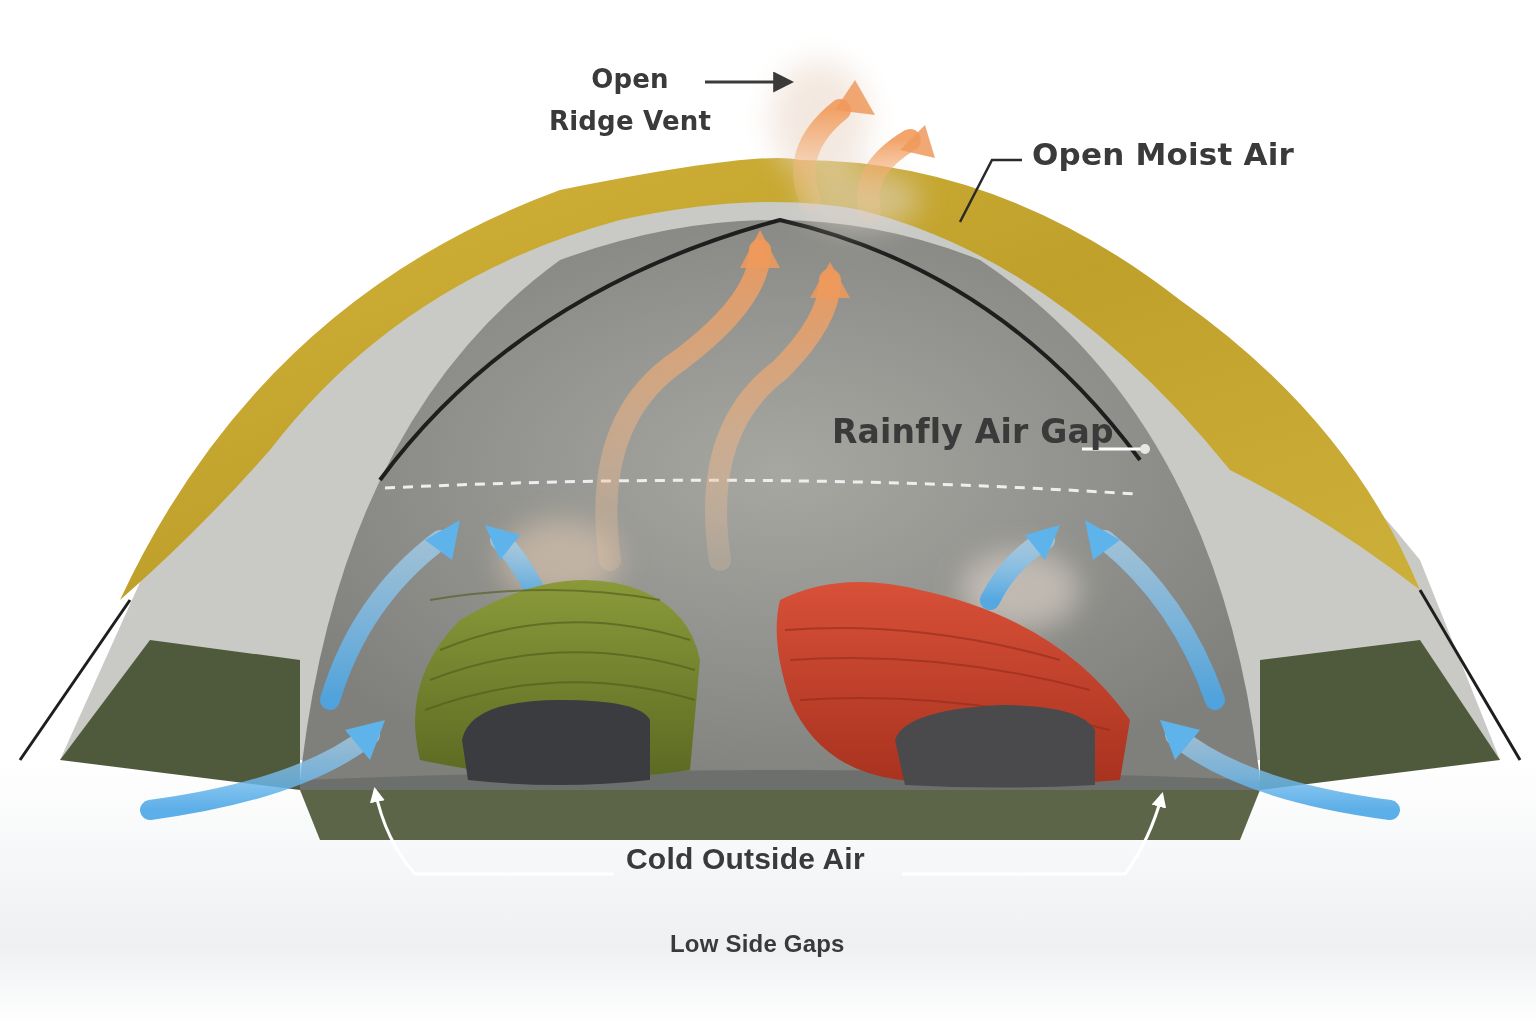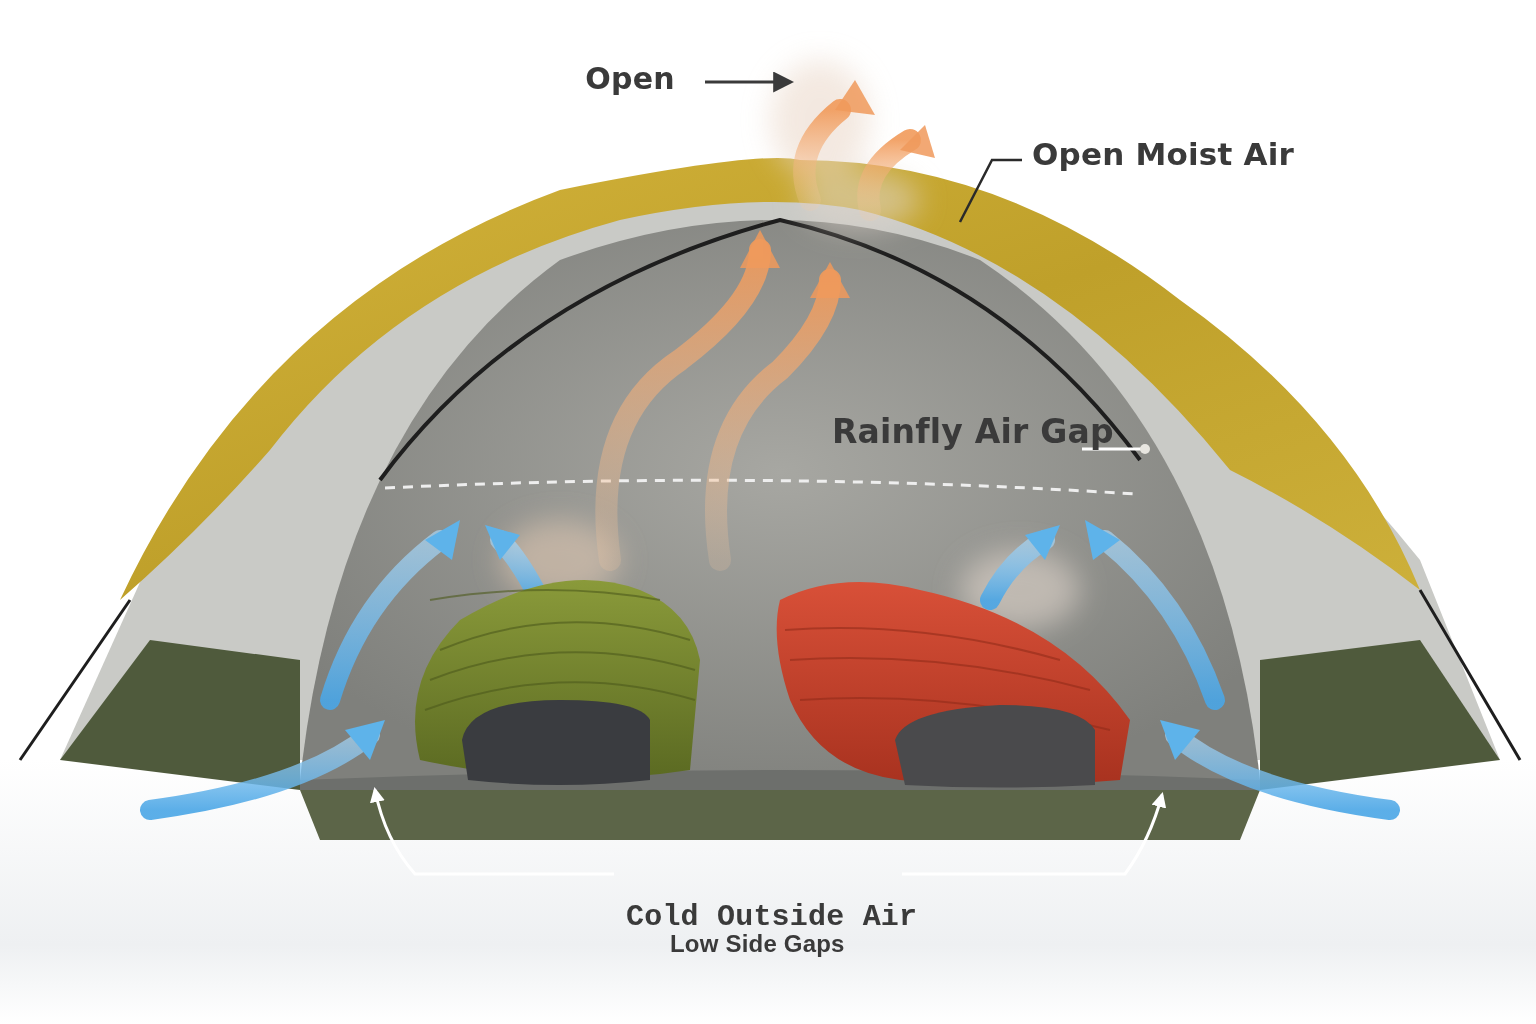--- a/index.html
+++ b/index.html
@@ -1,22 +1,22 @@
 <!DOCTYPE html>
 <html><head>
 <meta charset="utf-8">
 <style>
   html, body { margin: 0; padding: 0; }
   body { width: 1536px; height: 1024px; overflow: hidden; background: #ffffff; position: relative; font-family: "DejaVu Sans", sans-serif; }
   #scene { position: absolute; left: 0; top: 0; width: 1536px; height: 1024px; }
   .label { position: absolute; color: #3a3a3a; font-weight: bold; font-family: "DejaVu Sans", sans-serif; white-space: nowrap; letter-spacing: 0.2px; }
-  .lbl-vent { left: 540px; top: 58px; font-size: 30px; line-height: 42px; text-align: center; width: 180px; }
+  .lbl-vent { left: 540px; top: 58px; font-size: 26px; line-height: 42px; text-align: center; width: 180px; }
   .lbl-warm { left: 1032px; top: 136px; font-size: 31px; }
   .lbl-gap  { left: 832px; top: 412px; font-size: 33px; }
-  .lbl-cold { left: 626px; top: 900px; font-size: 30px; font-family: Liberation Mono, monospace; }
+  .lbl-cold { left: 626px; top: 842px; font-size: 30px; font-family: Liberation Sans, sans-serif; }
   .lbl-low  { left: 670px; top: 930px; font-size: 24px; font-family: "Liberation Sans", sans-serif; }
 </style>
 </head>
 <body>
 
 <svg id="scene" viewBox="0 0 1536 1024" xmlns="http://www.w3.org/2000/svg">
   <defs>
     <linearGradient id="ground" x1="0" y1="0" x2="0" y2="1">
       <stop offset="0" stop-color="#ffffff"></stop>
       <stop offset="0.7" stop-color="#eef0f2"></stop>
@@ -146,17 +146,18 @@
   <path d="M614,874 L415,874 Q385,840 375,790" fill="none" stroke="#ffffff" stroke-width="3" marker-end="url(#arrowWhite)"></path>
   <path d="M902,874 L1125,874 Q1150,840 1162,795" fill="none" stroke="#ffffff" stroke-width="3" marker-end="url(#arrowWhite)"></path>
 
   <line x1="705" y1="82" x2="790" y2="82" stroke="#3a3a3a" stroke-width="3" marker-end="url(#arrowDark)"></line>
 
   <path d="M1022,160 L992,160 L960,222" fill="none" stroke="#2a2a2a" stroke-width="2.5"></path>
 </svg>
 
 <div class="label lbl-vent">
   <div>Open</div>
+  <div>Ridge Vent</div>
 </div>
 <div class="label lbl-warm">Open Moist Air</div>
 <div class="label lbl-gap">Rainfly Air Gap</div>
 <div class="label lbl-cold">Cold Outside Air</div>
 <div class="label lbl-low">Low Side Gaps</div>
 
 </body></html>

